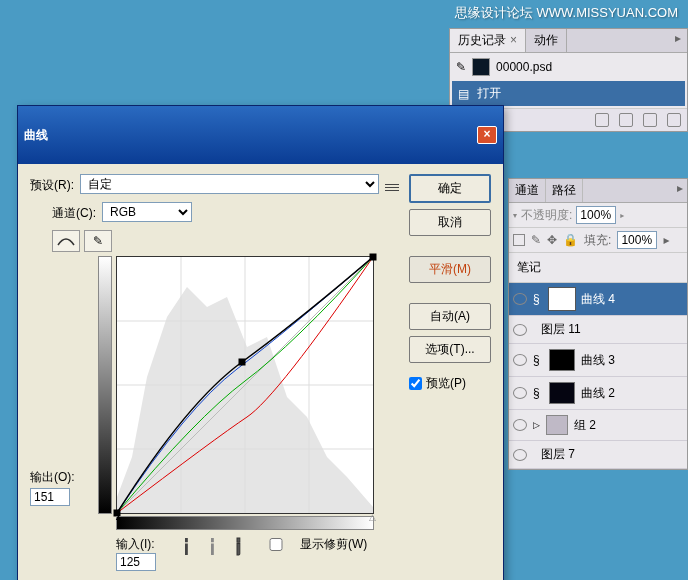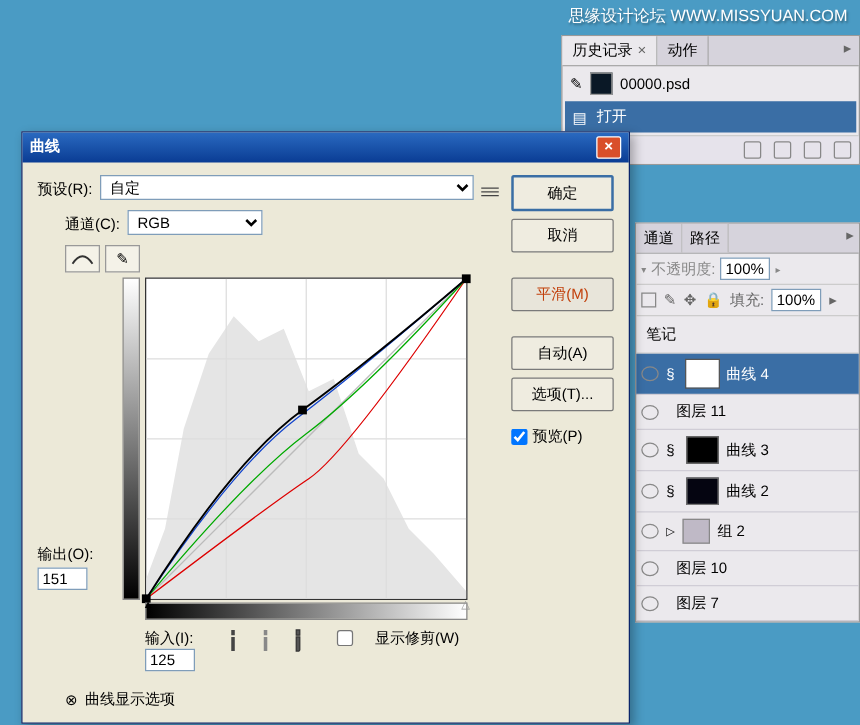--- a/index.html
+++ b/index.html
@@ -29,21 +29,21 @@
 .layer{display:flex;align-items:center;gap:6px;padding:5px 4px;border-bottom:1px solid #d0cdd6}
 .layer.sel{background:#3a6ea5;color:#fff}
 .layer .eye{width:14px;height:12px;border:1px solid #888;border-radius:50%;flex-shrink:0}
 .layer .link{width:10px;flex-shrink:0}
 .layer .thumb{width:26px;height:22px;background:#fff;border:1px solid #777;flex-shrink:0}
 .layer .thumb.dark{background:#000}
 .layer .thumb.darkr{background:#050511}
 .layer .fold{width:22px;height:20px;background:#bfb9c6;border:1px solid #888;flex-shrink:0}
 
 .dialog{position:absolute;top:105px;left:17px;width:487px;background:#ece9d8;border:1px solid #0a246a;box-shadow:3px 3px 8px rgba(0,0,0,0.3)}
-.titlebar{background:linear-gradient(#2a6ac0,#0a3c94);color:#fff;padding:3px 6px;display:flex;align-items:flex-start}
+.titlebar{background:linear-gradient(#2a6ac0,#0a3c94);color:#fff;padding:20px 6px;display:flex;align-items:flex-end}
 .titlebar .tt{flex:1;font-weight:bold}
 .titlebar .wbtn{width:20px;height:18px;background:#d94f2a;border:1px solid #fff;color:#fff;text-align:center;line-height:14px;font-weight:bold;cursor:pointer;border-radius:2px;margin-left:2px}
 .dlg-body{padding:10px 12px;display:flex;gap:10px}
 .left-col{flex:1}
 .row{display:flex;align-items:flex-end;gap:6px;margin-bottom:8px}
 .row label{white-space:nowrap}
 select,input[type=text]{border:1px solid #7f9db9;padding:1px 3px;font-size:12px;background:#fff}
 .preset-sel{flex:1}
 .menu-ico{width:14px;height:12px;display:inline-block;position:relative}
 .menu-ico::before{content:"";position:absolute;top:2px;left:0;right:0;height:1px;background:#444;box-shadow:0 3px 0 #444,0 6px 0 #444}
@@ -151,45 +151,41 @@
     <span>曲线 2</span>
   </div>
   <div class="layer">
     <span class="eye"></span>
     <span style="font-size:9px">▷</span>
     <span class="fold"></span>
     <span>组 2</span>
   </div>
   <div class="layer">
     <span class="eye"></span>
-    <span style="margin-left:8px">图层 10</span>
-  </div>
-  <div class="layer">
-    <span class="eye"></span>
     <span style="margin-left:8px">图层 7</span>
   </div>
 </div>
 
 <div class="dialog">
   <div class="titlebar">
     <span class="tt">曲线</span>
     <span class="wbtn">×</span>
   </div>
   <div class="dlg-body">
     <div class="left-col">
       <div class="row">
         <label>预设(R):</label>
         <select class="preset-sel">
           <option>自定</option>
         </select>
         <span class="menu-ico"></span>
       </div>
       <div class="row chan-row">
         <label>通道(C):</label>
-        <select style="width:108px">
+        <select style="width:90px">
           <option>RGB</option>
         </select>
       </div>
       <div class="tool-row">
         <div class="tool-btn">
             <svg width="18" height="12">
               <path d="M1 10 Q9 -2 17 10" stroke="#333" fill="none" stroke-width="1.5"></path>
             </svg>
           </div>
         <div class="tool-btn">✎</div>

